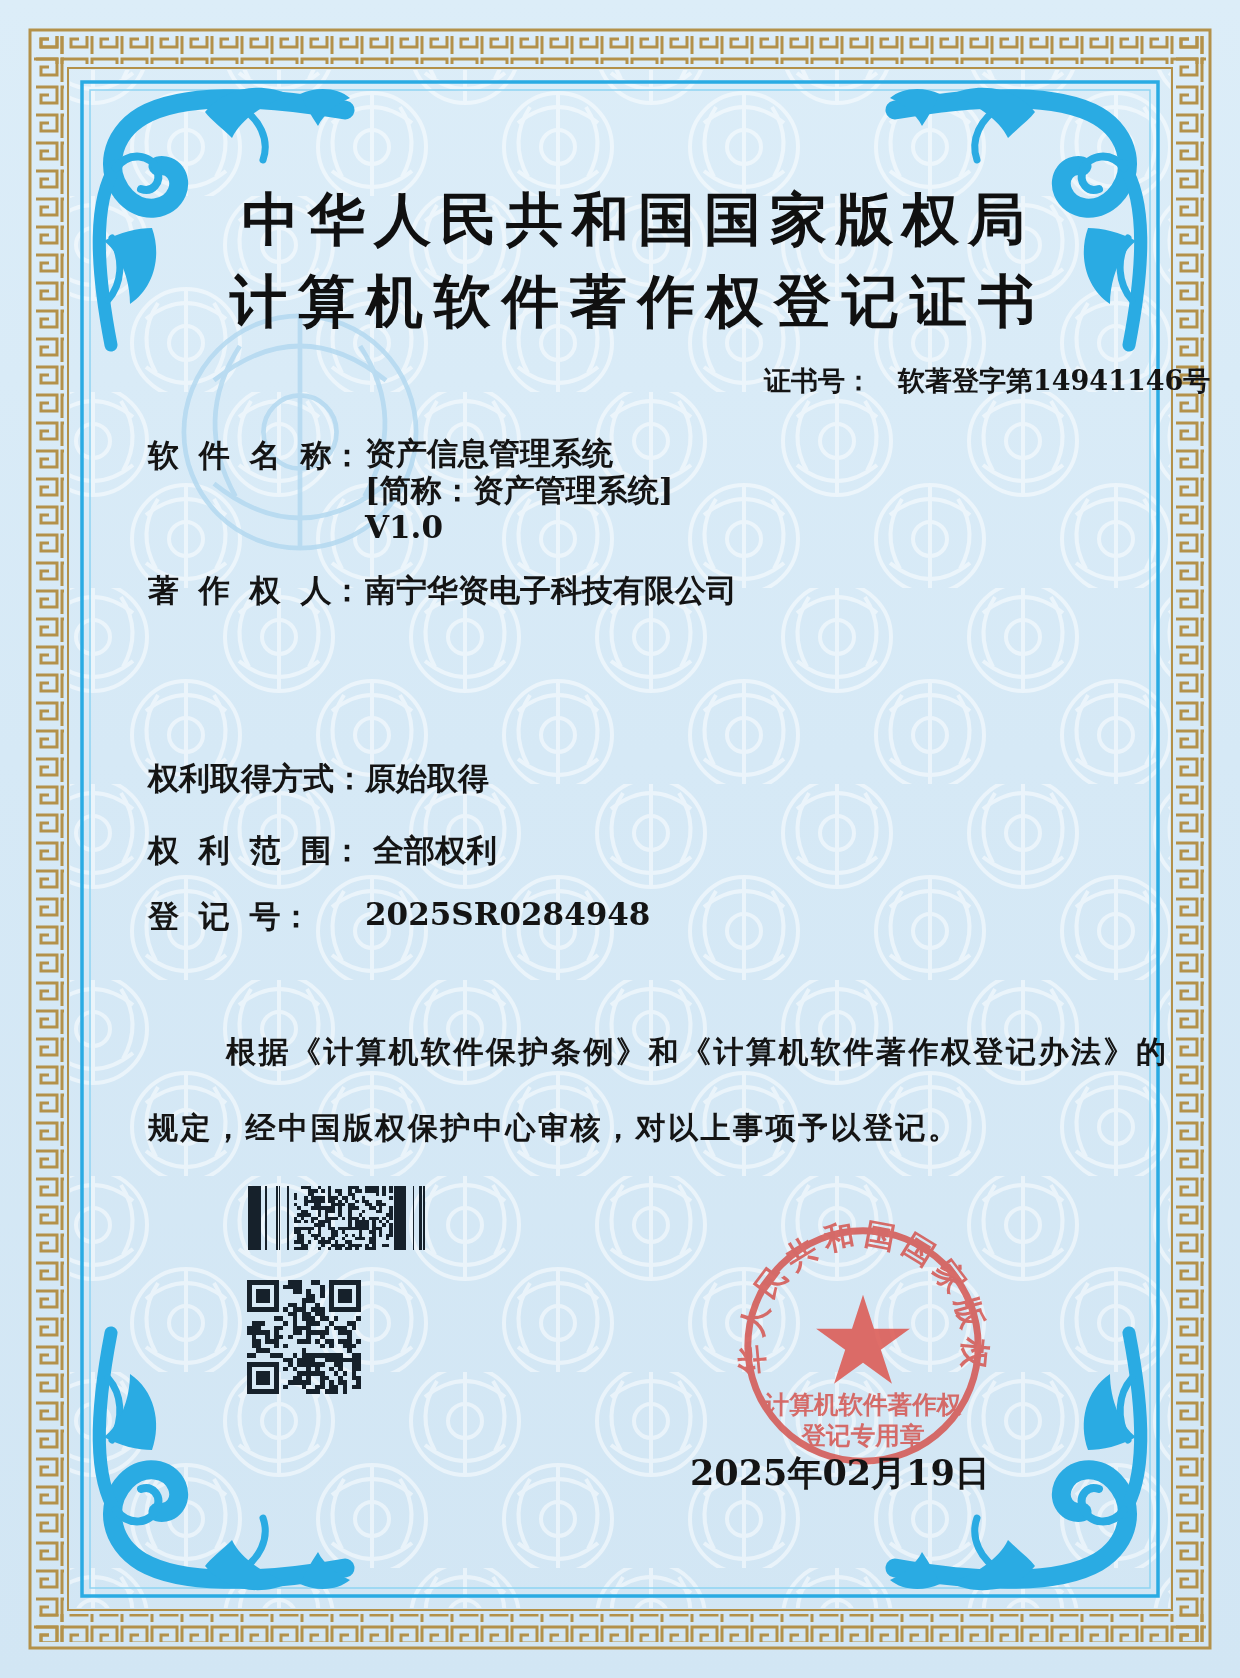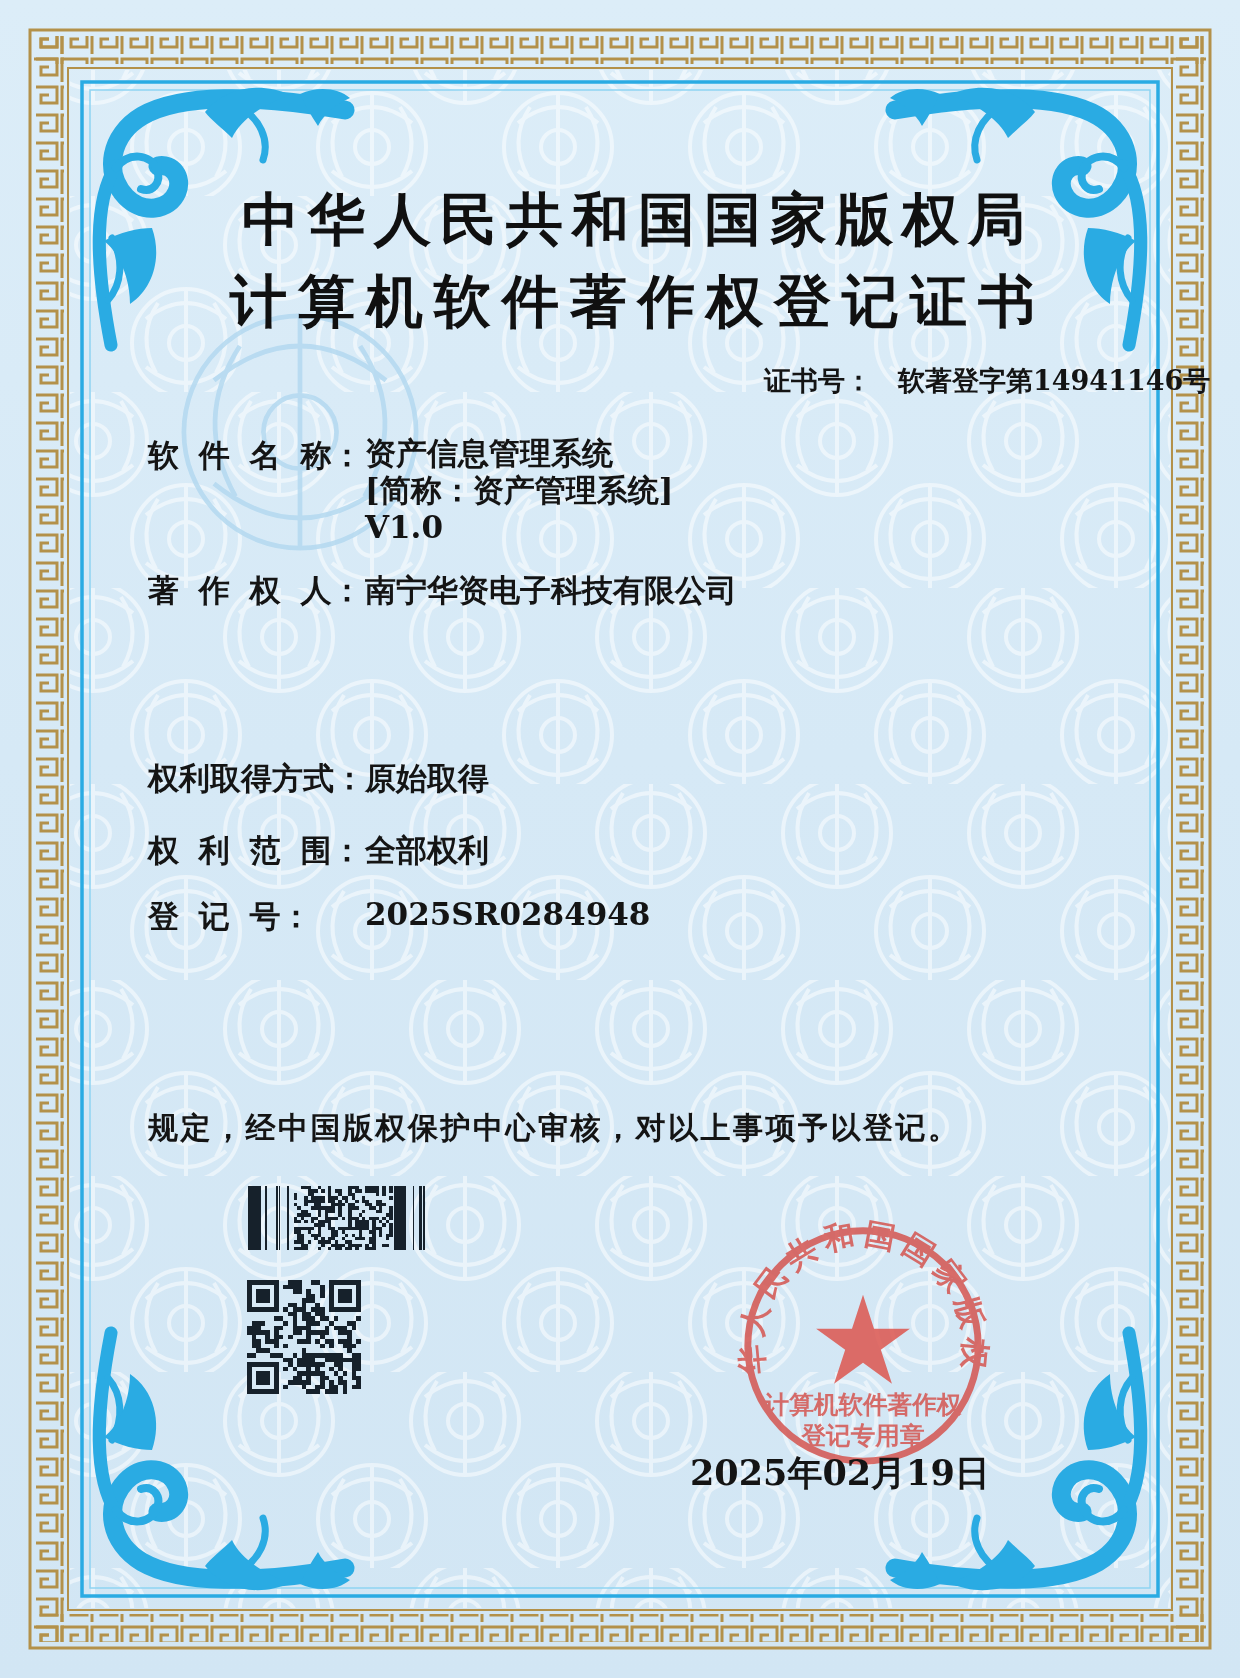--- a/index.html
+++ b/index.html
@@ -109,30 +109,31 @@
   <div class="abs row" style="top:758px;">
     <span class="lbl" style="word-spacing:0;">权利取得方式：</span>
     <span class="val">原始取得</span>
   </div>
 
   <div class="abs row" style="top:570px;">
     <span class="lbl">著 作 权 人：</span>
     <span class="val">南宁华资电子科技有限公司</span>
   </div>
 
-  <div class="abs row" style="top:830px;">
+  <div class="abs row" style="top:830px;gap:8px;">
     <span class="lbl">权 利 范 围：</span>
     <span class="val">全部权利</span>
   </div>
 
   <div class="abs row" style="top:896px;">
     <span class="lbl">登  记  号：</span>
     <span class="val">2025SR0284948</span>
   </div>
 
+  <div class="abs para-line indent" style="top:1032px;">根据《计算机软件保护条例》和《计算机软件著作权登记办法》的</div>
   <div class="abs para-line" style="top:1108px;">规定，经中国版权保护中心审核，对以上事项予以登记。</div>
 
   <svg class="codes" style="left:248px;top:1186px;" width="186" height="64" viewBox="0 0 186 64" id="barcode-svg" shape-rendering="crispEdges">
       <rect x="0" y="0" width="13" height="64" fill="#16212b"></rect>
       <rect x="17" y="0" width="2" height="64" fill="#16212b"></rect>
       <rect x="28" y="0" width="2" height="64" fill="#16212b"></rect>
       <rect x="31" y="0" width="1" height="64" fill="#16212b"></rect>
       <rect x="39" y="0" width="2" height="64" fill="#16212b"></rect>
       <rect x="46" y="6.8" width="3.4" height="3.4" fill="#16212b"></rect>
       <rect x="46" y="10.2" width="3.4" height="3.4" fill="#16212b"></rect>

